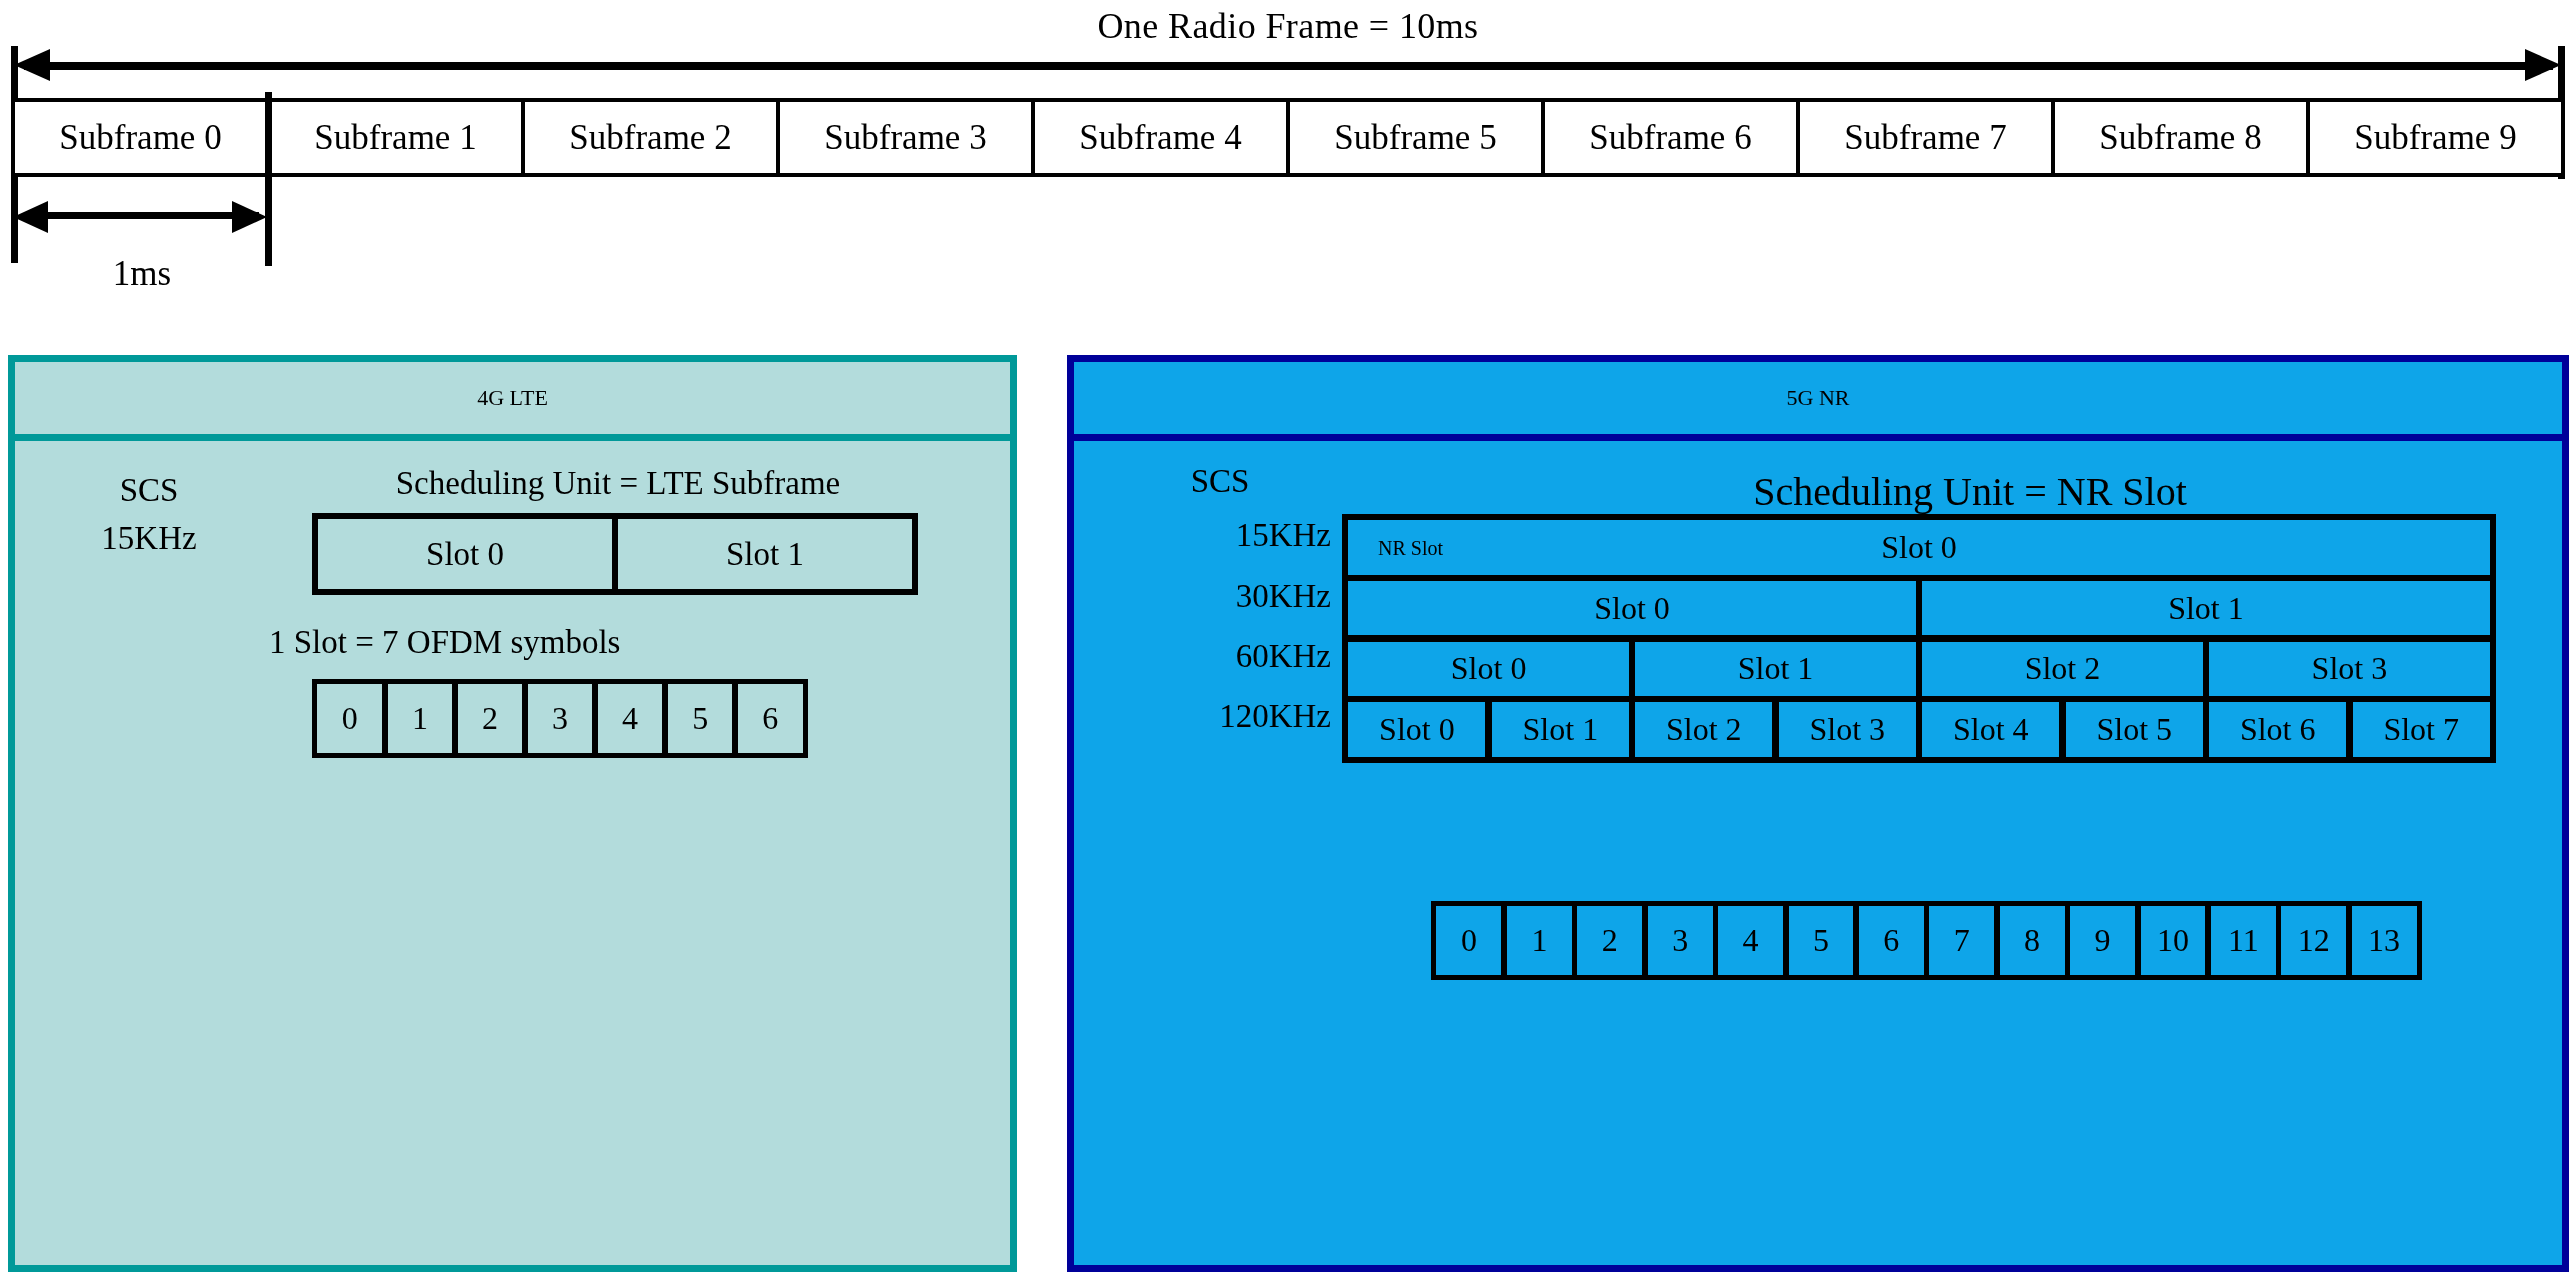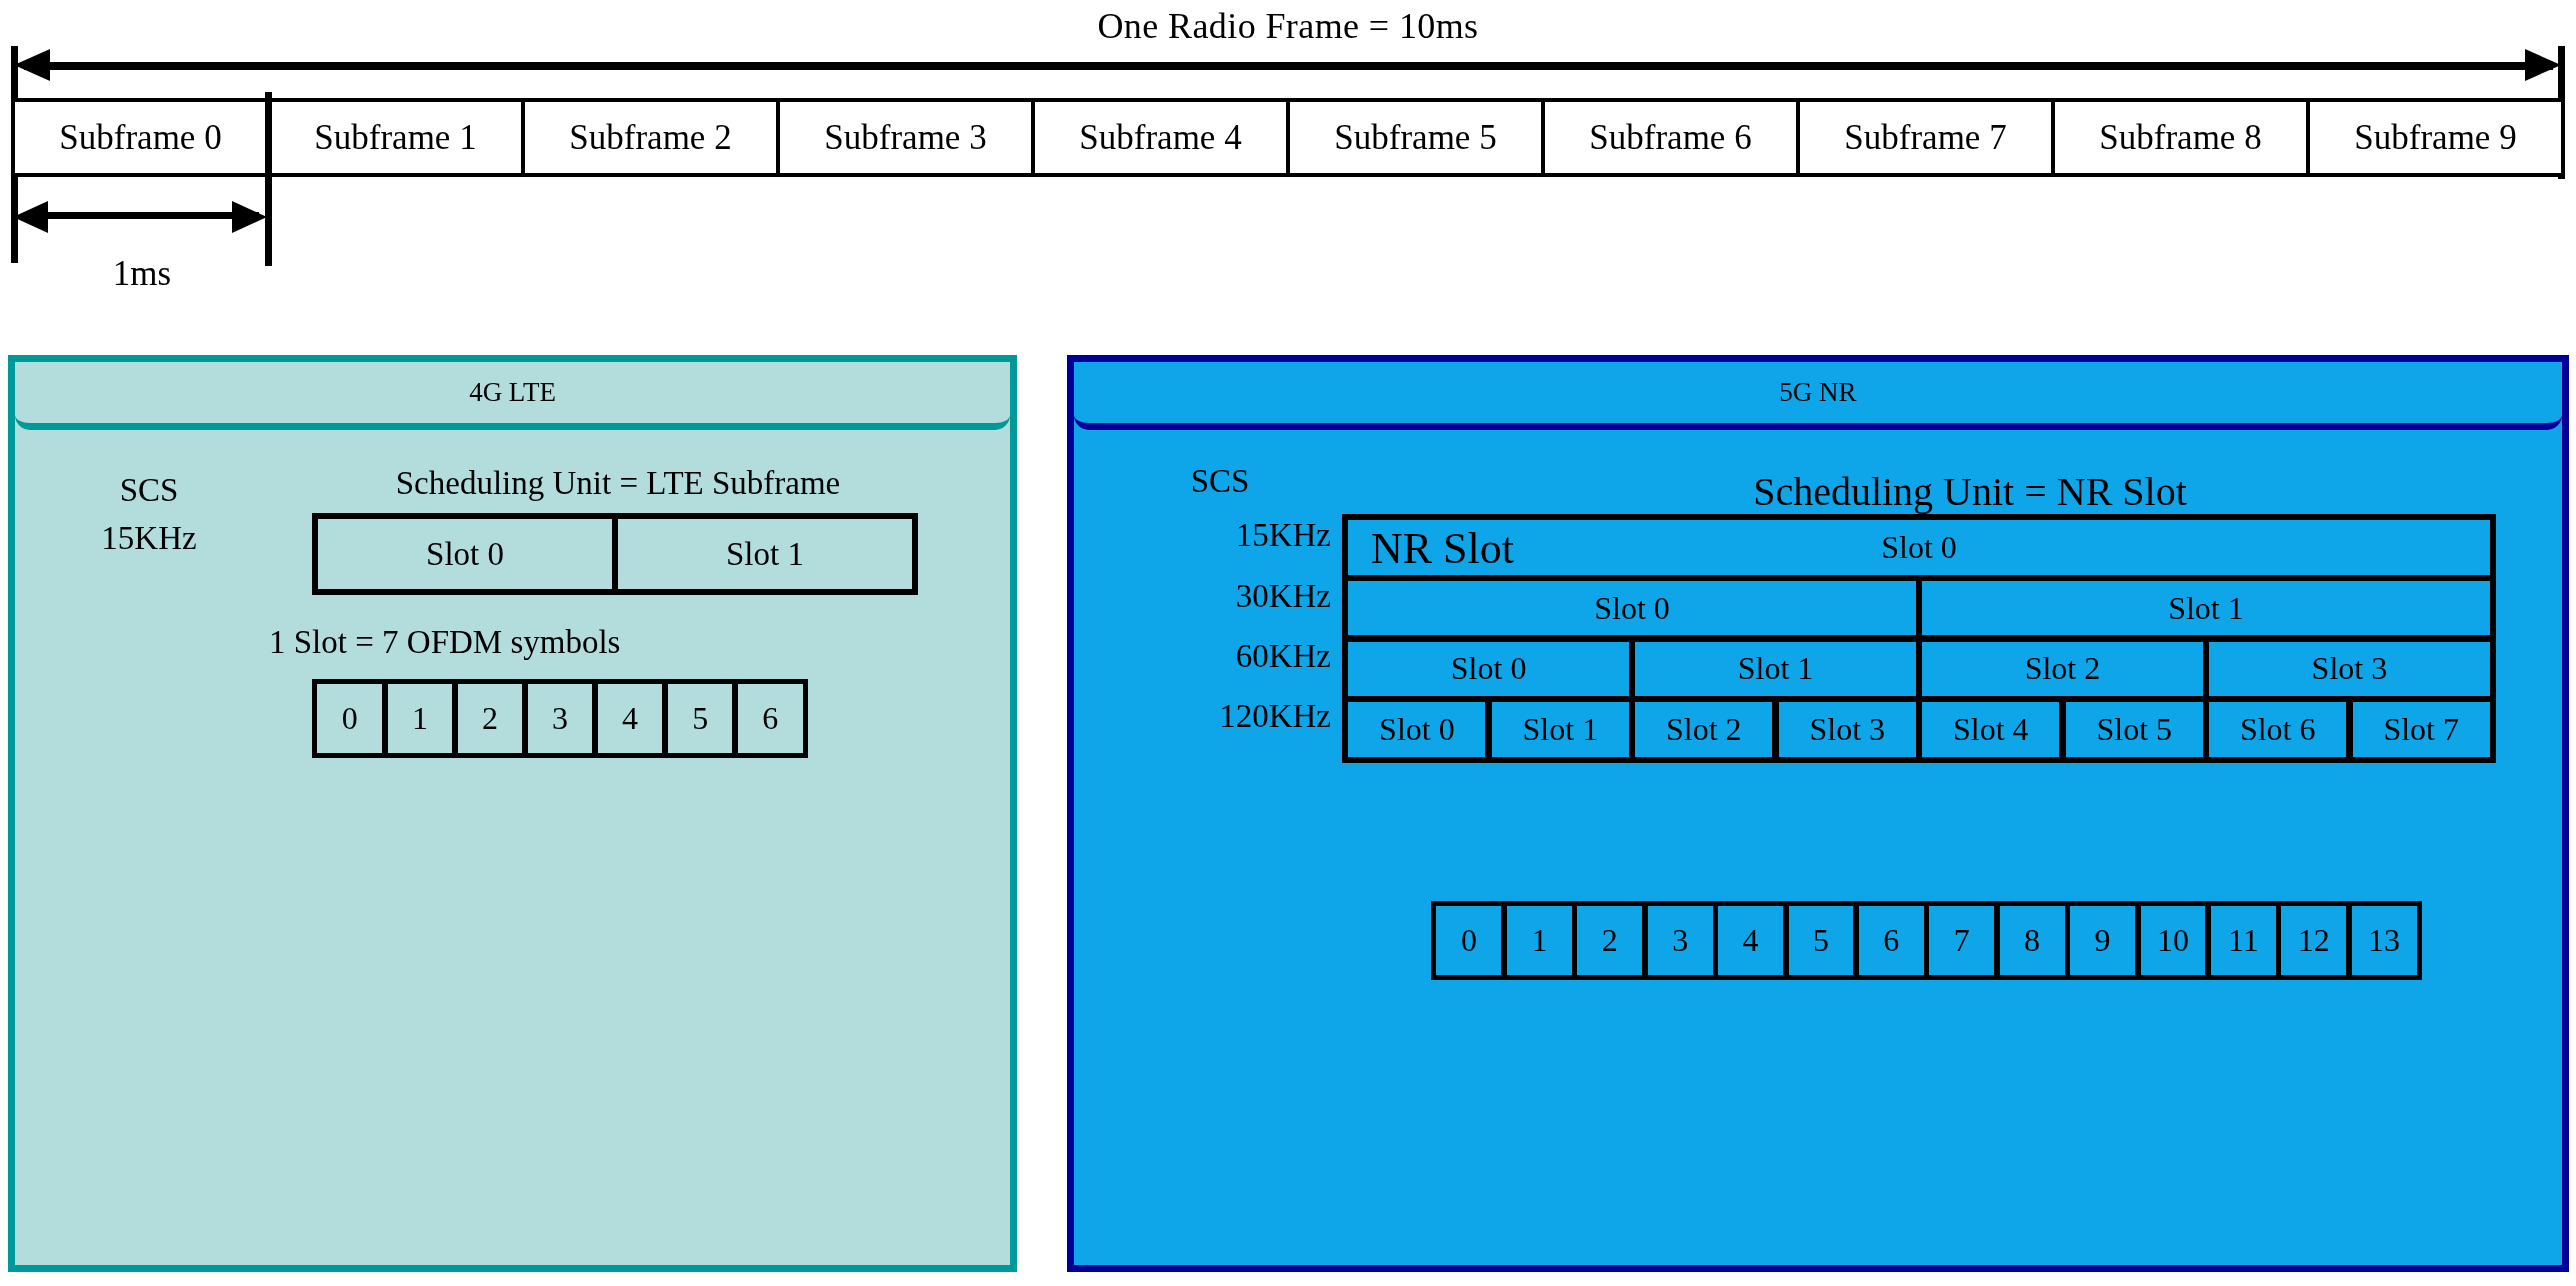--- a/index.html
+++ b/index.html
@@ -113,27 +113,26 @@
     border-color: #009999;
     background: #b3dcdc;
   }
   #nr-panel {
     left: 1067px; top: 355px;
     width: 1502px; height: 917px;
     border-color: #000099;
     background: #0ea5e9;
   }
   .panel-title {
-    height: 68px;
+    height: 79px;
     display: flex;
     align-items: center;
     justify-content: center;
-    font-size: 27px;
-    box-sizing: border-box;
-    border-radius: 15px;
+    font-size: 22px;
+    box-sizing: border-box;
   }
   #lte-title { border-bottom: 7.1px solid #009999; }
   #nr-title  { border-bottom: 7.1px solid #000099; }
 
   
   #lte-scs {
     left: 35px; top: 105px; width: 198px;
     text-align: center;
     font-size: 33px;
     line-height: 1.45;
@@ -211,23 +210,23 @@
     margin-left: -6.3px;
     display: flex; align-items: center; justify-content: center;
     font-size: 32px;
     box-sizing: border-box;
     position: relative;
     white-space: nowrap;
   }
   .nr-cell:first-child { margin-left: 0; }
   #nr-slot-tag {
     position: absolute;
-    left: 23px; top: 50%;
+    left: 30px; top: 50%;
     transform: translateY(-50%);
-    font-size: 44px;
+    font-size: 20px;
     white-space: nowrap;
   }
   #nr-symbol-label {
     left: 270px; top: 484px; width: 1158px;
     text-align: center; font-size: 33px; white-space: nowrap;
   }
   #nr-symbol-box {
     left: 357px; top: 539px;
     width: 991px; height: 79px;
     display: flex; box-sizing: border-box;

